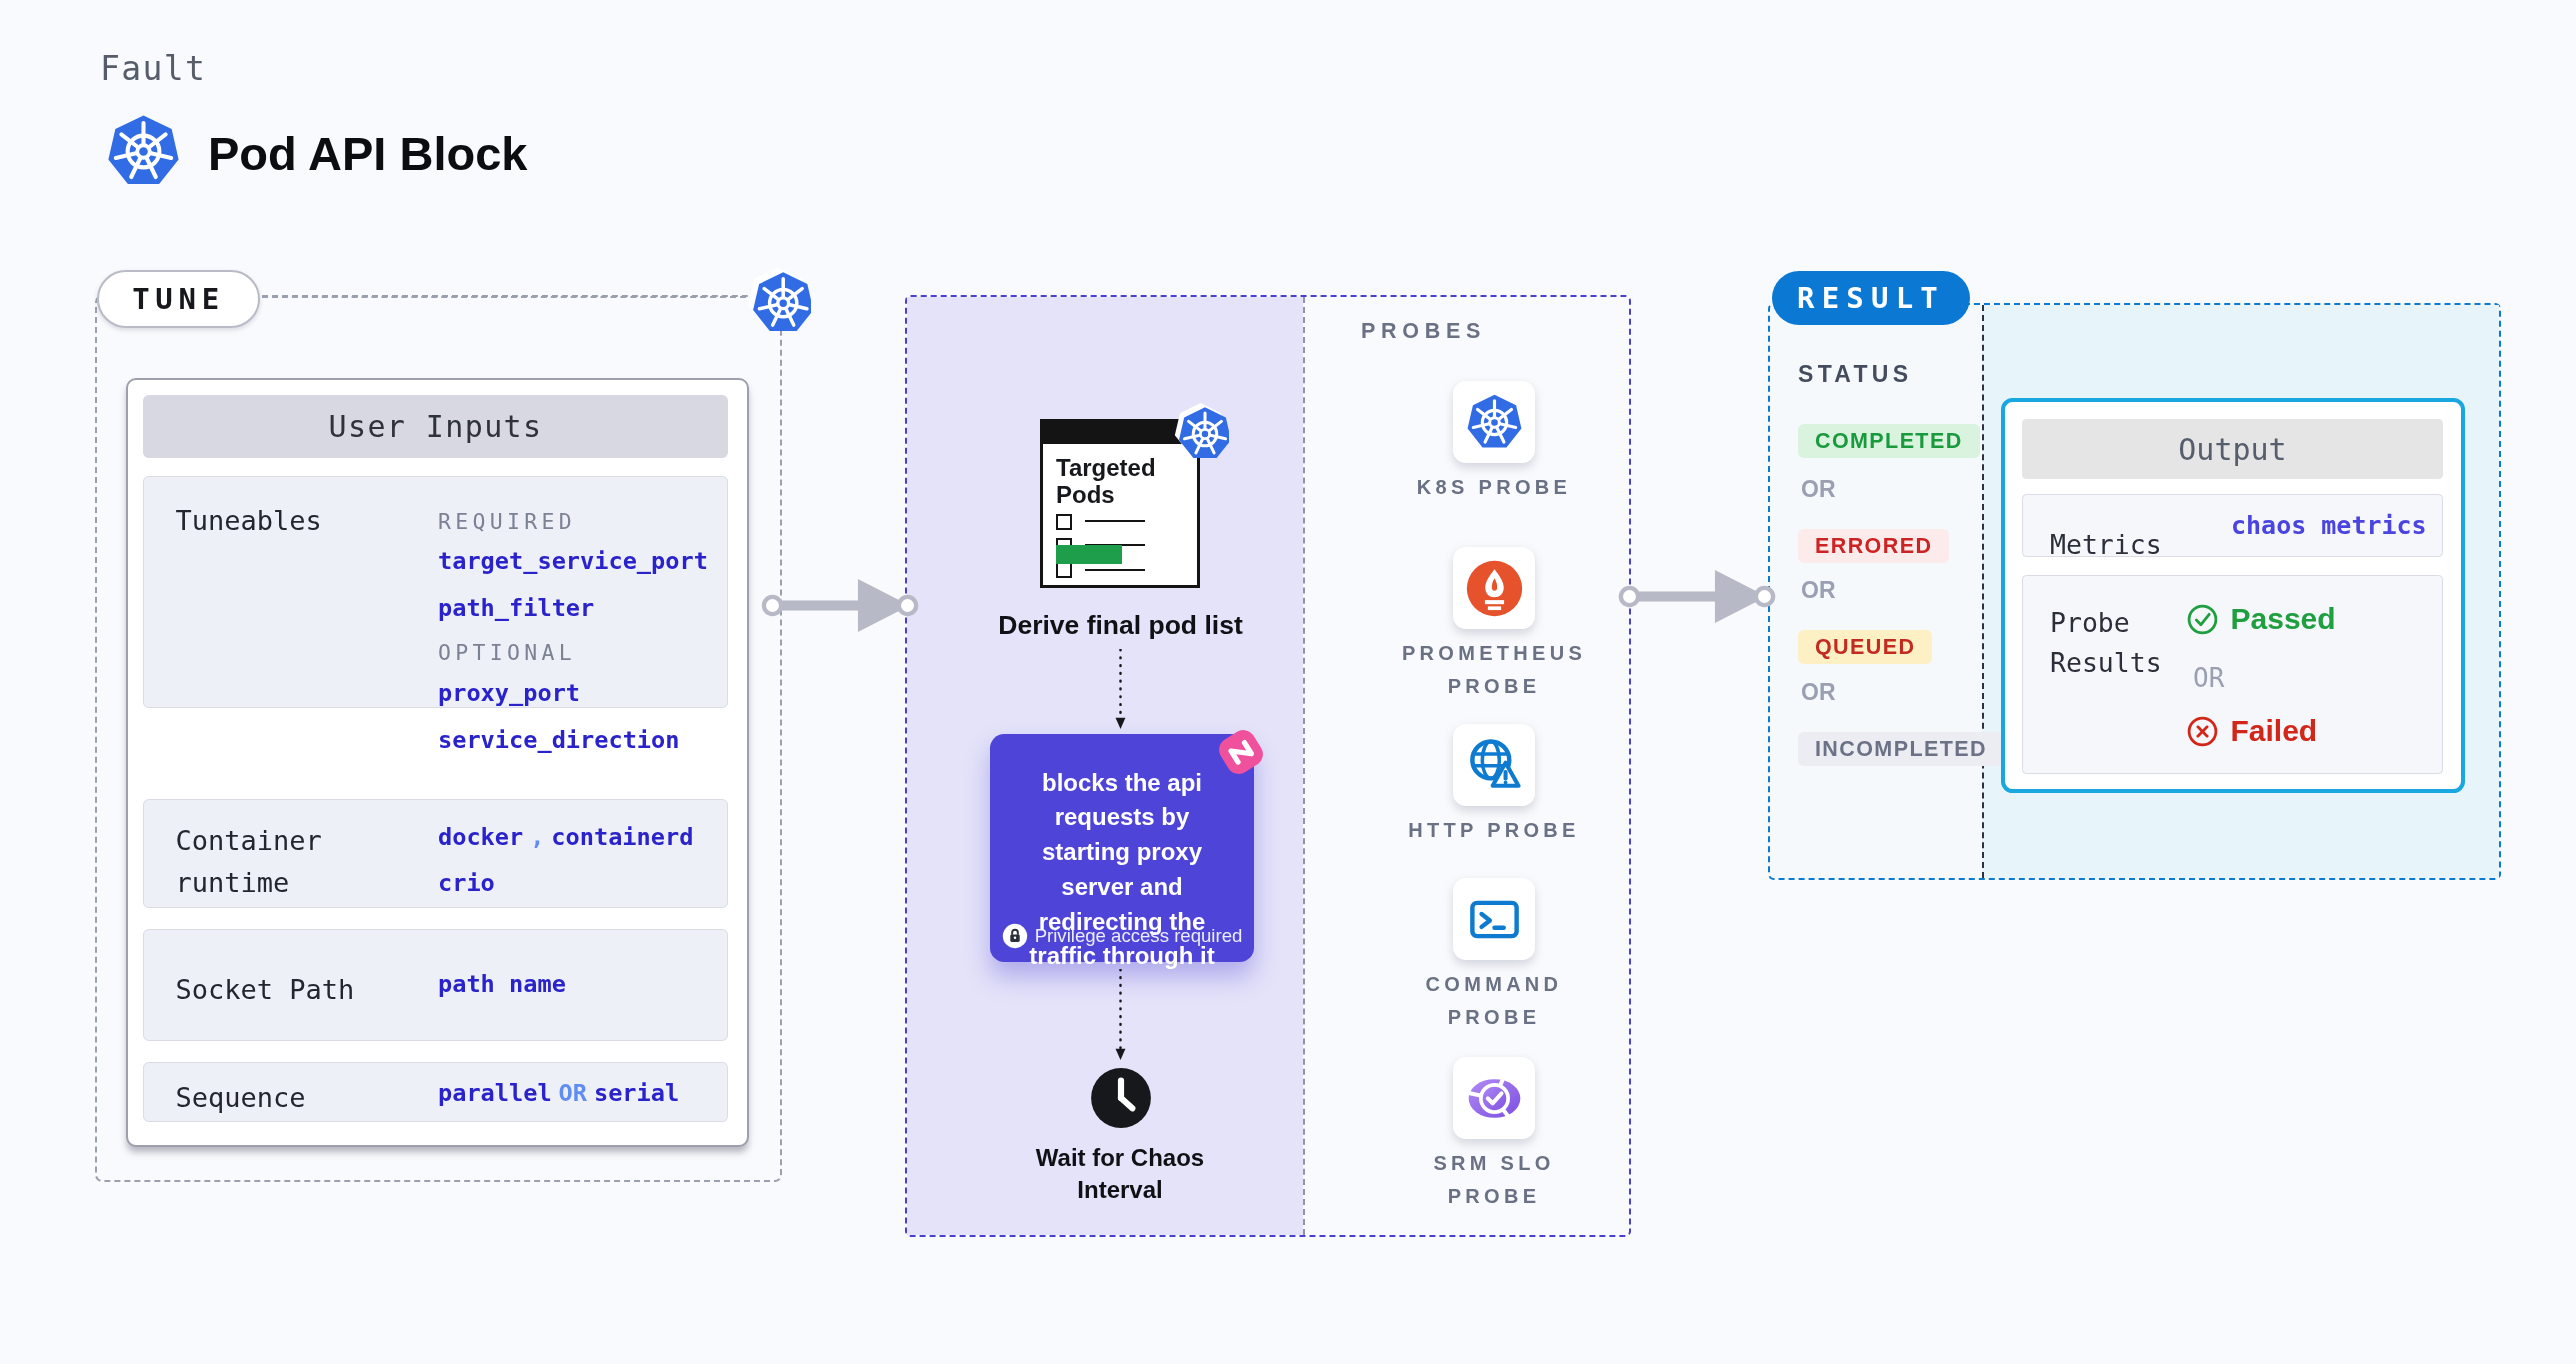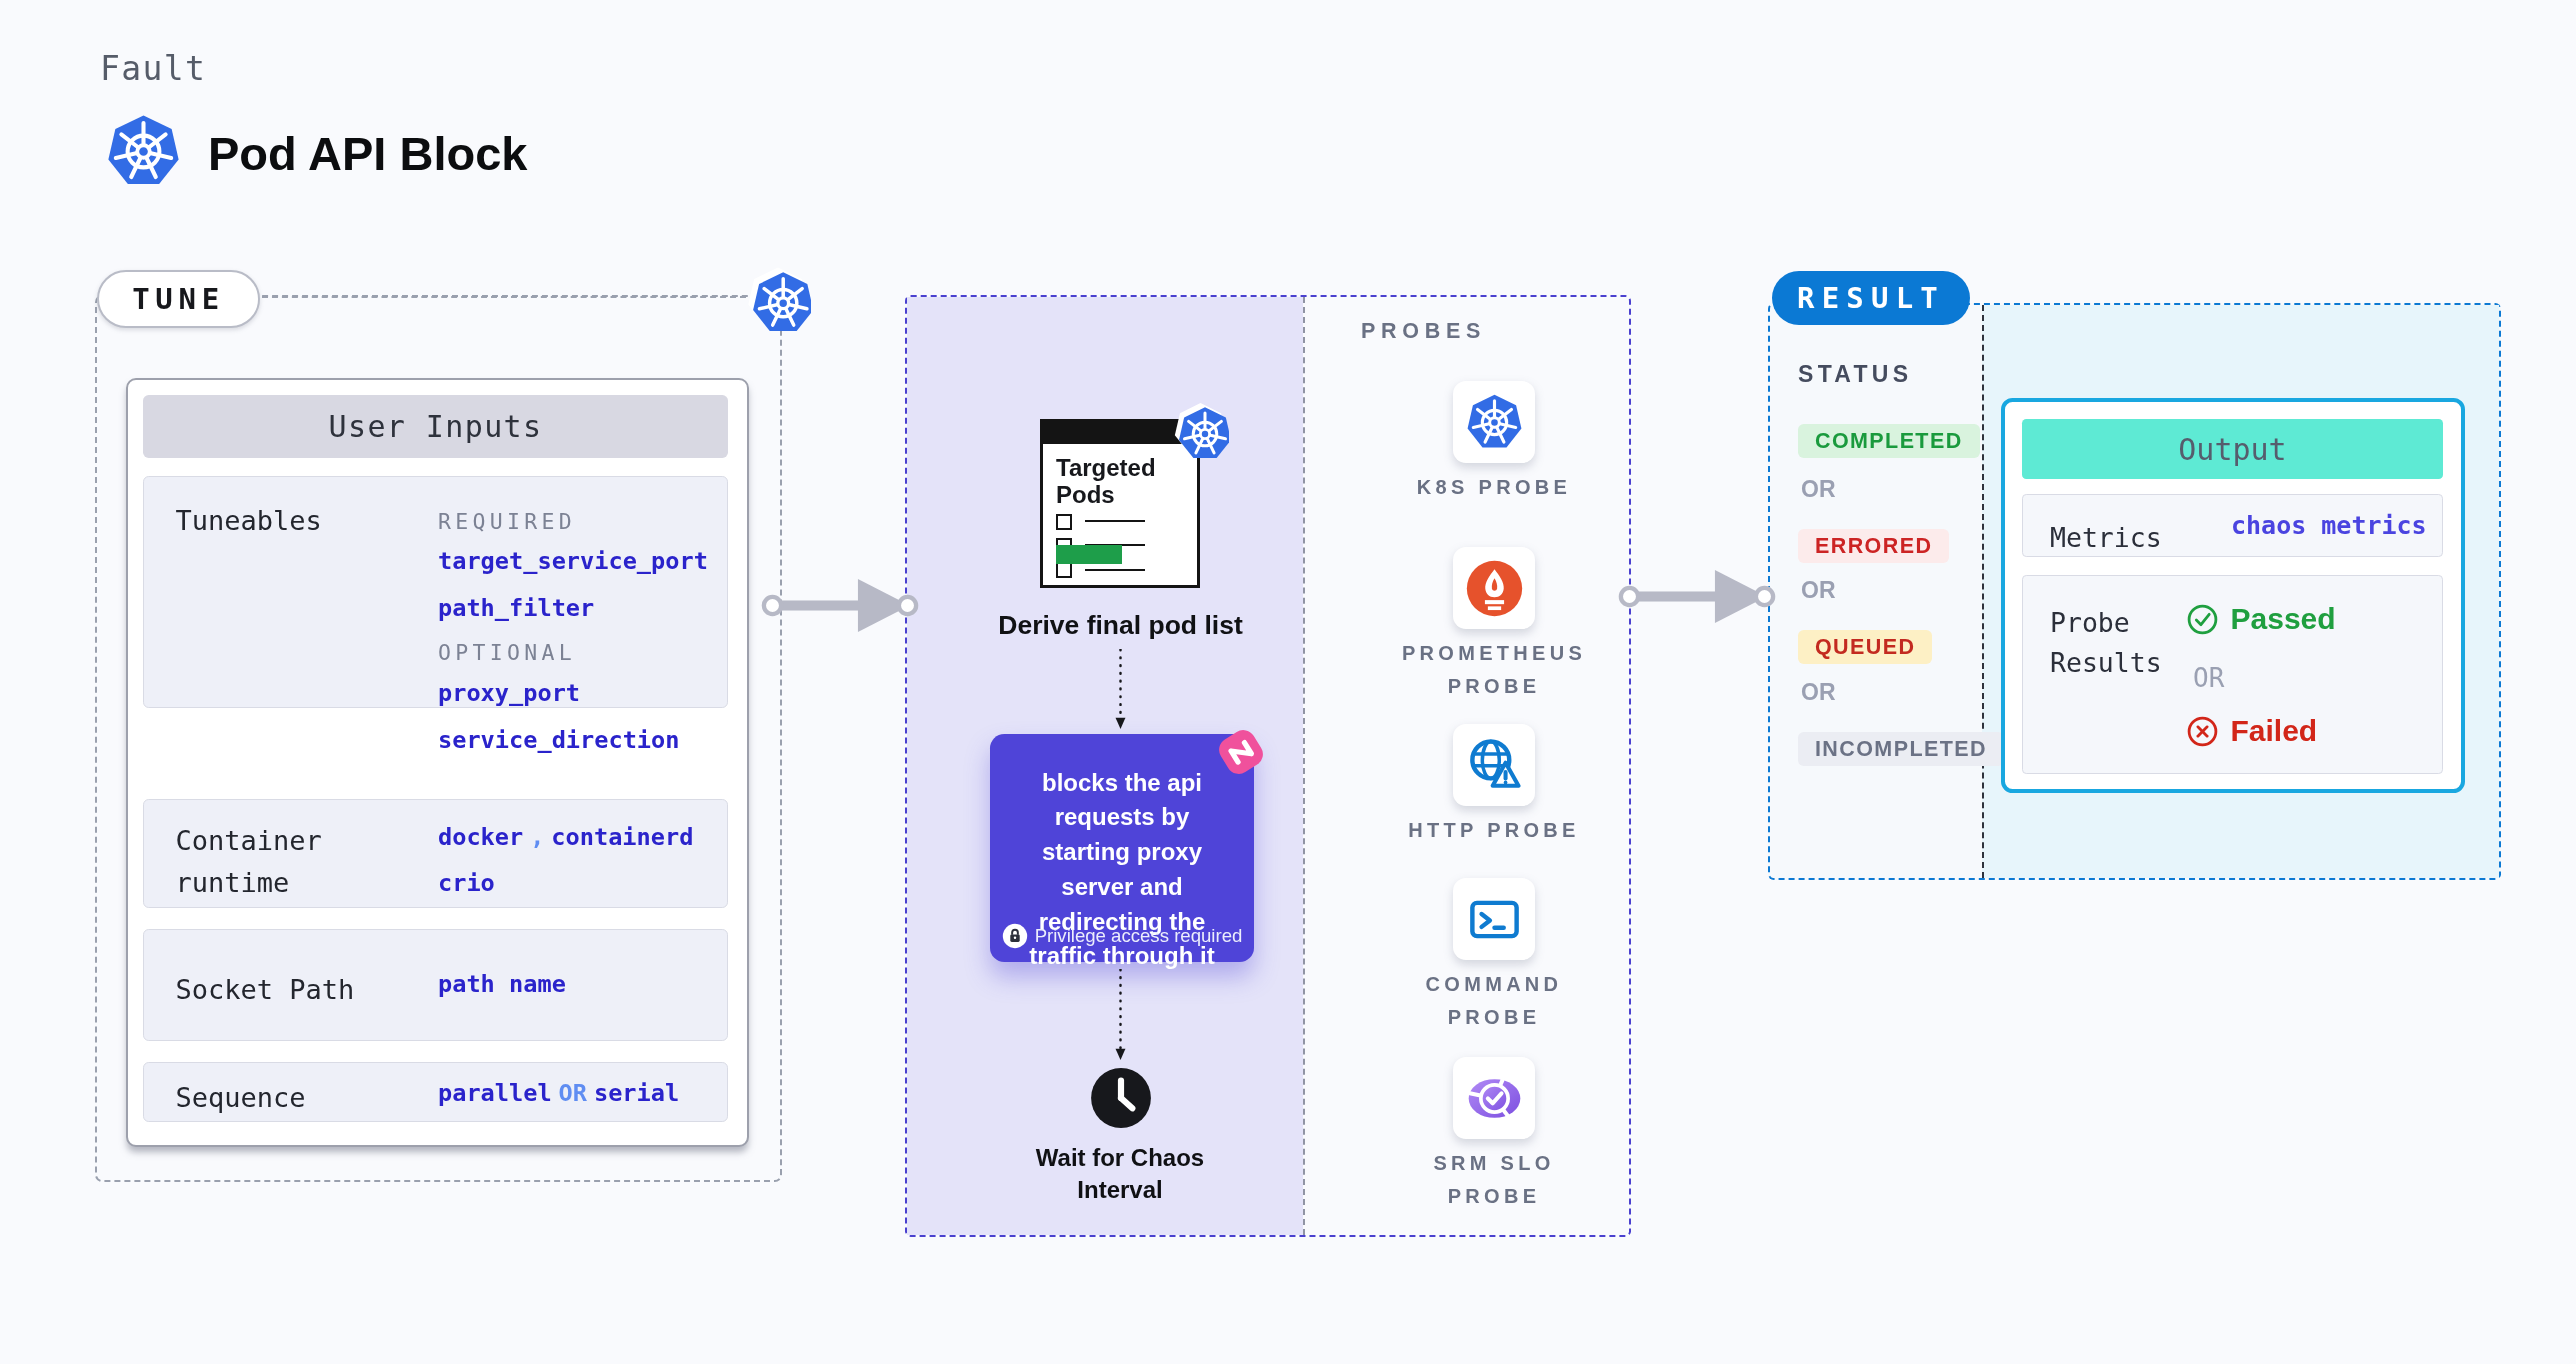--- a/index.html
+++ b/index.html
@@ -70,21 +70,21 @@
   
   .status-label{left:1798px;top:361px;font-family:"Liberation Sans",sans-serif;font-weight:bold;font-size:23px;letter-spacing:4.3px;color:#454c5e;}
   .badge{left:1798px;height:34px;display:inline-flex;align-items:center;padding:0 17px;border-radius:5.7px;font-family:"Liberation Sans",sans-serif;font-weight:bold;font-size:21.5px;letter-spacing:1.4px;}
   .badge-completed{background:#d9f3de;color:#1a9a3d;}
   .badge-errored{background:#fcebeb;color:#cc2424;}
   .badge-queued{background:#fdf0c5;color:#c32a20;}
   .badge-incompleted{background:#ebedf3;color:#6b7285;}
   .status-or{left:1801px;font-family:"Liberation Sans",sans-serif;font-weight:600;font-size:23px;color:#9aa0b2;}
 
   .output-card{left:2001px;top:398px;width:464px;height:395px;background:#ffffff;border:4.3px solid #19a7e0;border-radius:11.5px;box-sizing:border-box;}
-  .output-header{position:absolute;left:17px;top:17px;width:421px;height:60px;background:#5eead4;border-radius:4.3px;display:flex;align-items:center;justify-content:center;font-size:30px;color:#565d6d;box-sizing:border-box;}
+  .output-header{position:absolute;left:17px;top:17px;width:421px;height:60px;background:#e5e5e5;border-radius:4.3px;display:flex;align-items:center;justify-content:center;font-size:30px;color:#565d6d;box-sizing:border-box;}
   .output-row{position:absolute;left:17px;width:421px;background:#f5f7fb;border:1.4px solid #d9dbe5;border-radius:4.3px;box-sizing:border-box;}
   .metrics-row{top:92px;height:63px;}
   .proberes-row{top:173px;height:199px;}
   .output-label{position:absolute;left:27px;font-size:26.5px;color:#2b2f3a;line-height:1.5;}
   .metrics-value{position:absolute;left:208px;top:15.8px;font-size:25px;font-weight:bold;color:#4a44e0;}
   .passfail{position:absolute;display:flex;align-items:center;gap:11.5px;font-family:"Liberation Sans",sans-serif;font-weight:bold;font-size:30px;}
   .passfail svg{width:33px;height:33px;}
   .pass-line{left:163px;top:26px;color:#1f9f3f;}
   .fail-line{left:163px;top:138px;color:#d22619;}
   .output-or{position:absolute;left:170px;top:87px;font-size:26px;color:#9aa0b2;}
@@ -346,21 +346,21 @@
   <div class="abs status-or" style="top:476px;">OR</div>
   <div class="abs badge badge-errored" style="top:529px;">ERRORED</div>
   <div class="abs status-or" style="top:577px;">OR</div>
   <div class="abs badge badge-queued" style="top:630px;">QUEUED</div>
   <div class="abs status-or" style="top:679px;">OR</div>
   <div class="abs badge badge-incompleted" style="top:732px;">INCOMPLETED</div>
 
   <div class="abs output-card">
     <div class="output-header">Output</div>
     <div class="output-row metrics-row">
-      <div class="output-label" style="top:23px;">Metrics</div>
+      <div class="output-label" style="top:30px;">Metrics</div>
       <div class="metrics-value">chaos metrics</div>
     </div>
     <div class="output-row proberes-row">
       <div class="output-label" style="top:27px;width:150px;">Probe Results</div>
       <div class="passfail pass-line">
         <svg viewBox="0 0 46 46" width="33" height="33">
             <use href="#checkc"></use>
           </svg>
         <span>Passed</span>
       </div>

